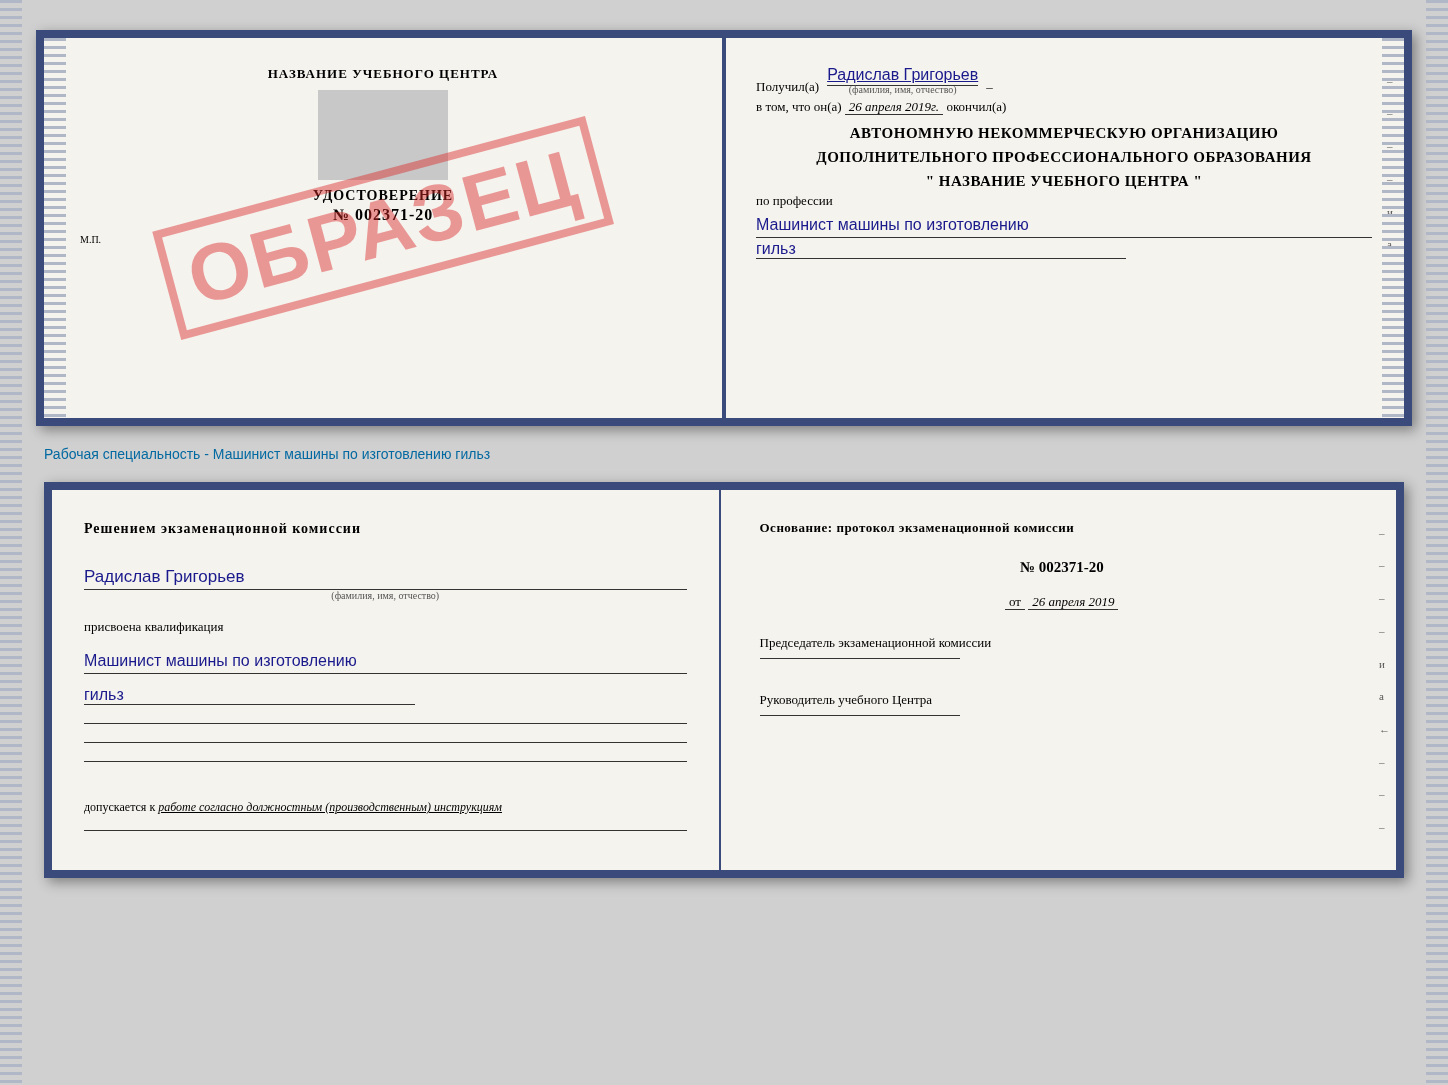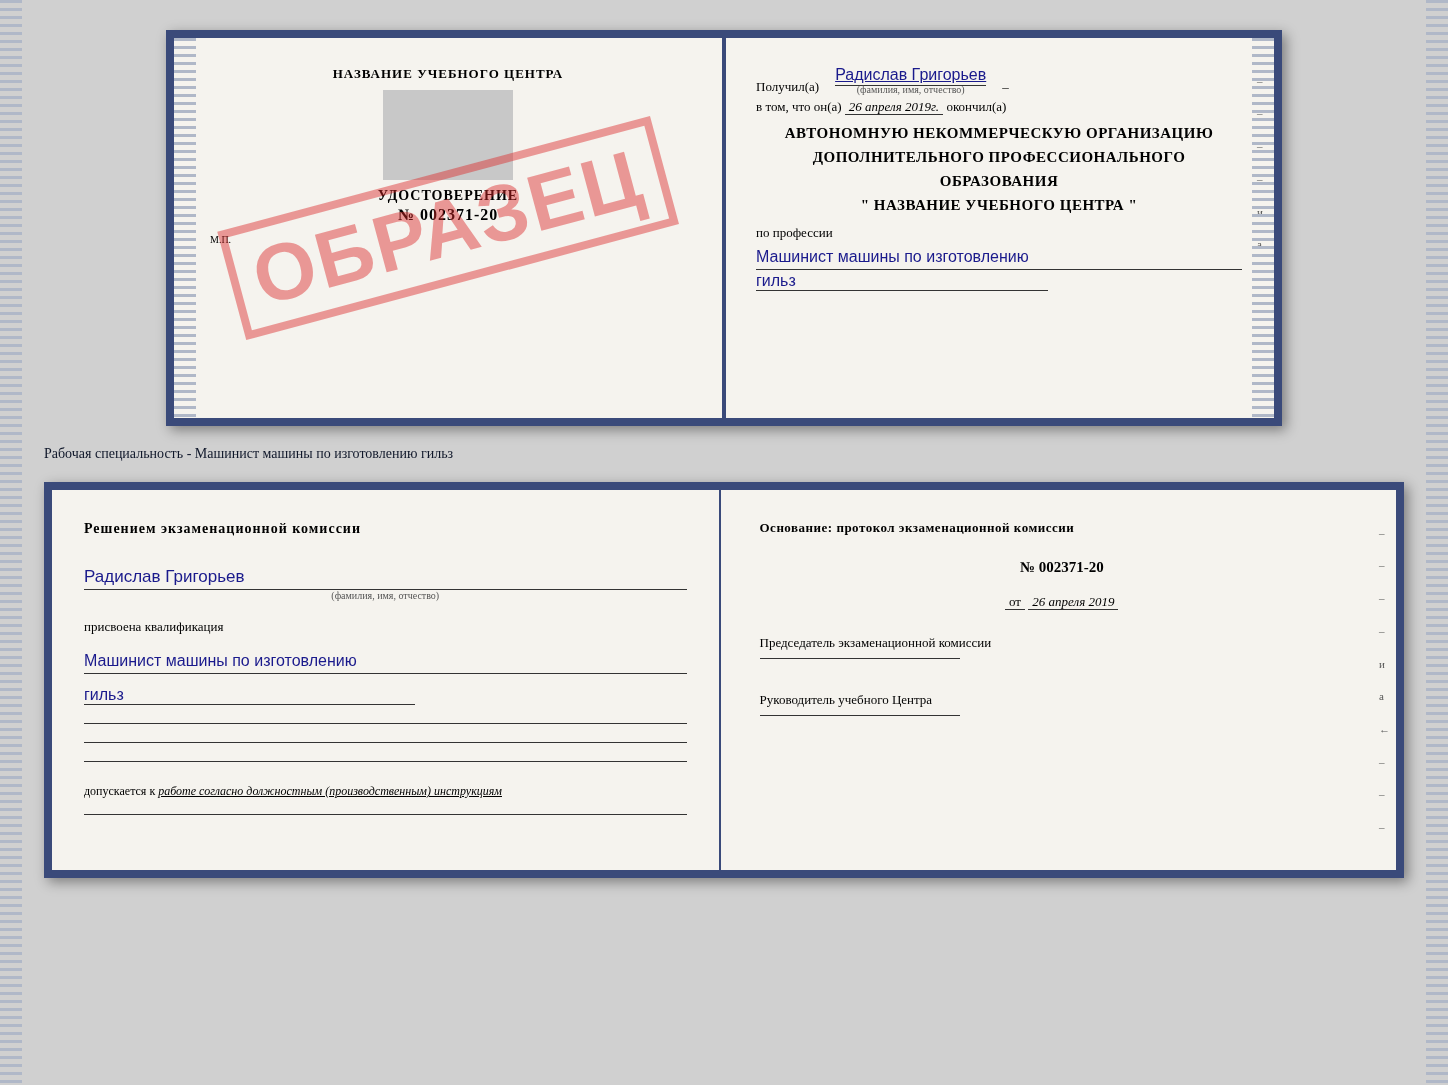--- a/index.html
+++ b/index.html
@@ -10,21 +10,21 @@
       min-height: 1085px;
       display: flex;
       flex-direction: column;
       align-items: center;
       padding: 30px 40px;
       gap: 18px;
     }
 
     
     .document-book {
-      width: 1116px;
+      width: 1376px;
       background: #f5f3ee;
       border: 8px solid #3a4a7a;
       display: flex;
       position: relative;
       box-shadow: 4px 4px 12px rgba(0,0,0,0.4);
       align-items: center;
     }
 
     .document-book::after {
       content: '';
@@ -109,21 +109,21 @@
     .mp-line {
       font-size: 10px;
       margin-top: 10px;
       padding-left: 4px;
     }
 
     .recipient-line {
       font-size: 13px;
       display: flex;
       align-items: flex-end;
-      gap: 16px;
+      gap: 8px;
       flex-wrap: wrap;
     }
 
     .recipient-name {
       font-size: 16px;
       font-family: 'Comic Sans MS', cursive, sans-serif;
       color: #1a1a8c;
       border-bottom: 1px solid #333;
       padding-bottom: 2px;
       text-decoration: underline;
@@ -153,21 +153,20 @@
       text-align: center;
       line-height: 1.6;
       font-weight: bold;
       letter-spacing: 0.5px;
       text-transform: uppercase;
       margin-top: 6px;
     }
 
     .profession-label {
       font-size: 13px;
-      margin-top: 8px;
     }
 
     .profession-name {
       font-family: 'Comic Sans MS', cursive, sans-serif;
       font-size: 16px;
       color: #1a1a8c;
       border-bottom: 1px solid #333;
       margin-top: 4px;
       line-height: 1.5;
     }
@@ -196,22 +195,22 @@
 
     .side-dash {
       font-size: 11px;
       color: #555;
     }
 
     
     .separator-label {
       width: 1360px;
       font-size: 14px;
-      font-family: Liberation Serif, serif;
-      color: #0f172a;
+      font-family: Liberation Sans, sans-serif;
+      color: #0369a1;
       padding: 2px 0;
     }
 
     
     .bottom-doc {
       width: 1360px;
       background: #f5f3ee;
       border: 8px solid #3a4a7a;
       display: flex;
       box-shadow: 4px 4px 12px rgba(0,0,0,0.4);
@@ -279,21 +278,21 @@
     }
 
     .blank-line {
       border-bottom: 1px solid #333;
       margin-top: 8px;
       height: 1px;
     }
 
     .allow-line {
       font-size: 12px;
-      margin-top: 10px;
+      margin-top: 26px;
       line-height: 1.5;
     }
 
     .allow-italic {
       font-style: italic;
       text-decoration: underline;
     }
 
     .blank-line-full {
       border-bottom: 1px solid #333;

